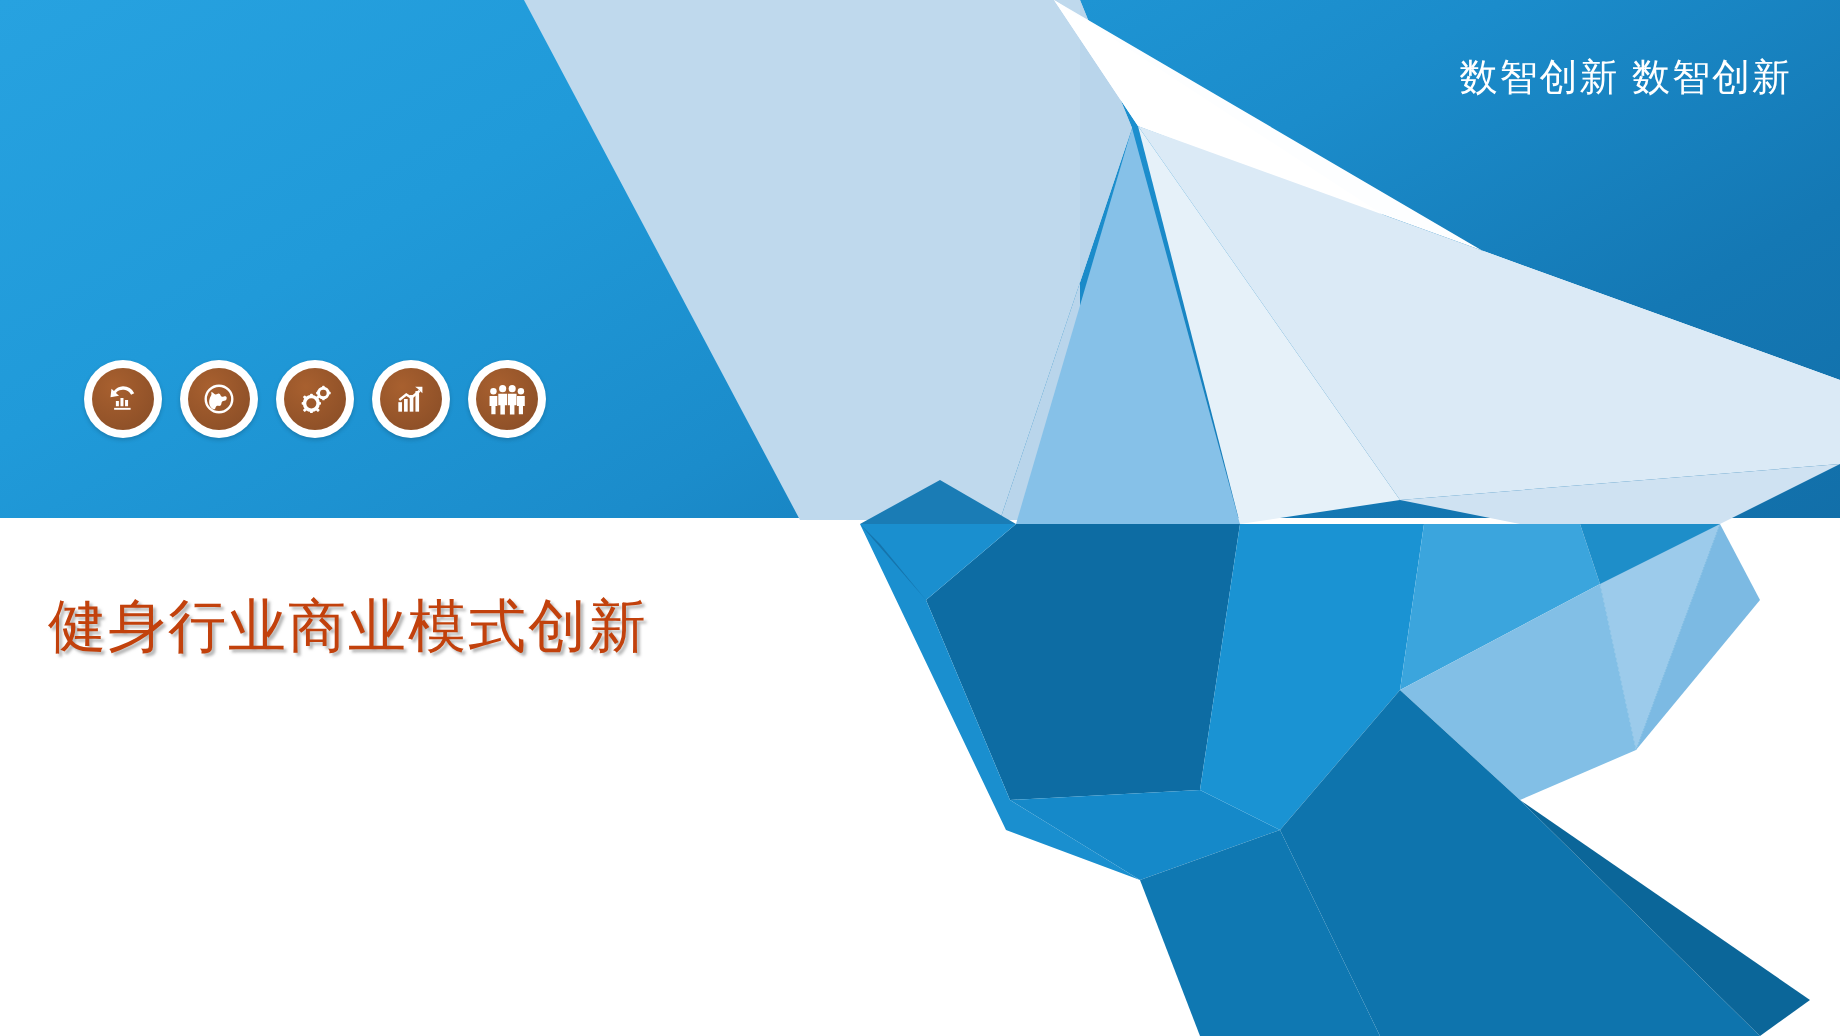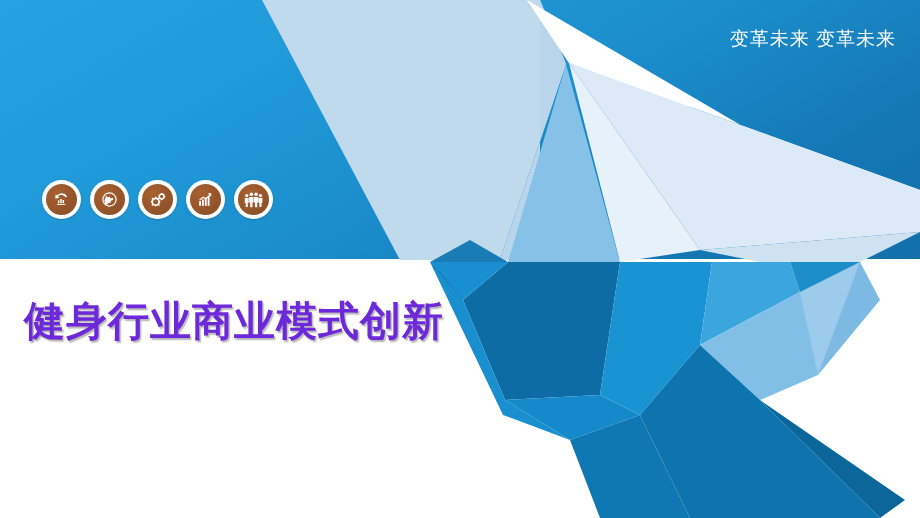--- a/index.html
+++ b/index.html
@@ -81,23 +81,23 @@
   }
   .icon-badge svg {
     display: block;
   }
 
   
   #main-title {
     position: absolute;
     left: 24px;
     top: 294px;
-    font-size: 41px;
-    font-weight: bold;
-    color: #6d28d9;
+    font-size: 29px;
+    font-weight: normal;
+    color: #c2410c;
     letter-spacing: 1px;
     white-space: nowrap;
     text-shadow: 1.5px 1.5px 1.5px rgba(120,120,120,0.55);
   }
 </style>
 </head>
 <body>
 
 <div id="slide">
 
@@ -140,21 +140,21 @@
     <polygon points="760,400 880,518 905,500" fill="#0b6699"></polygon>
 
     <polygon points="570,440 640,415 690,518 600,518" fill="#0f78b2"></polygon>
 
     <polygon points="818,375 860,262 880,300" fill="#7cbae3"></polygon>
 
     <polygon points="430,262 463,300 440,272" fill="#1574ac"></polygon>
 
   </svg>
 
-  <div id="tagline">变革未来 变革未来</div>
+  <div id="tagline">数智创新 数智创新</div>
 
   <div id="icon-row">
 
     <div class="icon-badge">
       <span class="disc">
         <svg width="19" height="19" viewBox="0 0 24 24" aria-hidden="true">
           <path d="M12 4a8 8 0 0 1 7.1 4.3l-2 1a5.8 5.8 0 0 0-9.6-1.1l2 1.7-5.4 1 .6-5.4 1.6 1.4A8 8 0 0 1 12 4z" fill="#ffffff"></path>
           <path d="M7.5 13.2h1.9v3.4H7.5zM10.4 11.4h1.9v5.2h-1.9zM13.3 12.6h1.9v4h-1.9z" fill="#ffffff"></path>
           <path d="M6.4 17.6h10.4v1.2H6.4z" fill="#ffffff"></path>
         </svg>

